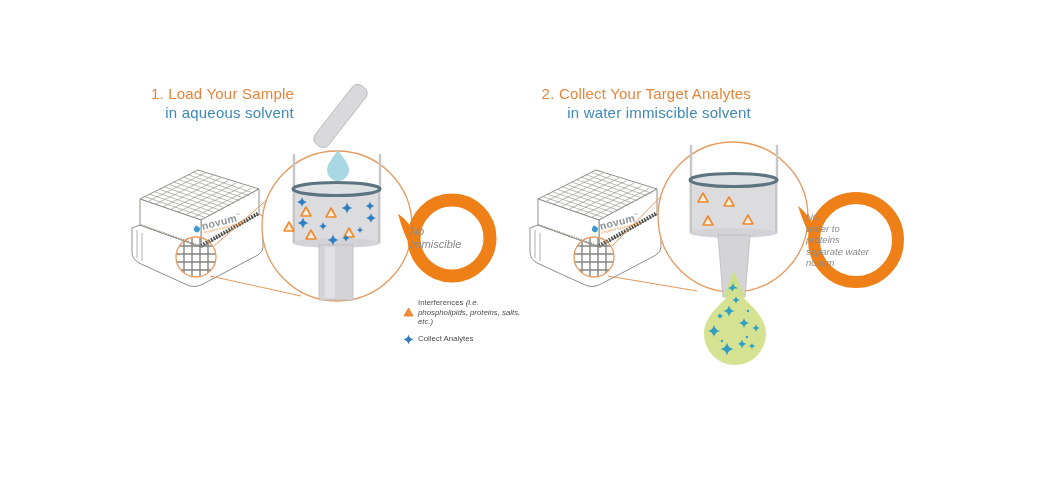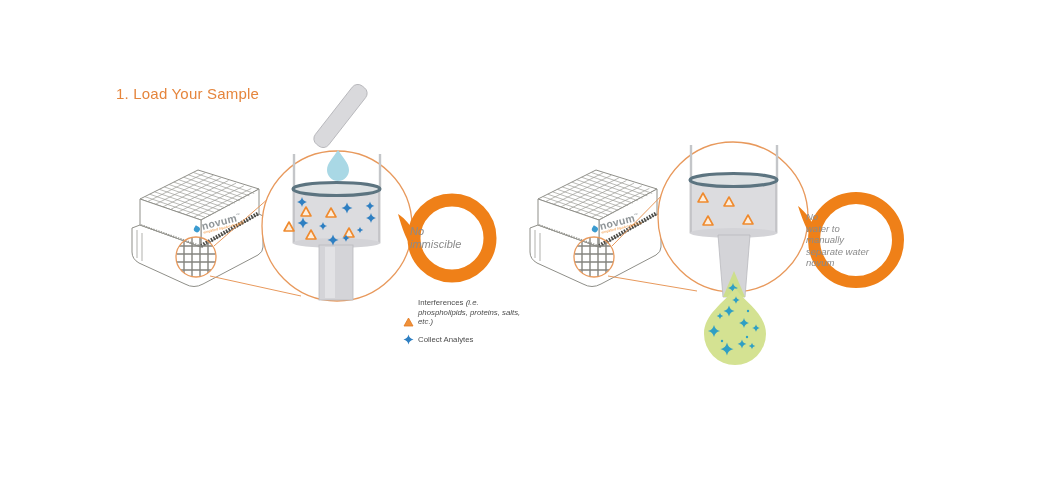--- a/index.html
+++ b/index.html
@@ -1,31 +1,31 @@
 <!DOCTYPE html>
 <html><head>
 <meta charset="utf-8">
 <style>
   html,body{margin:0;padding:0;background:#fff;font-family:"Liberation Sans",sans-serif;}
   .stage{position:relative;width:1040px;height:481px;background:#fff;overflow:hidden;}
   svg.art{position:absolute;left:0;top:0;}
 
-  .title{position:absolute;font-size:15px;line-height:18.5px;text-align:left;letter-spacing:.2px;}
+  .title{position:absolute;font-size:15px;line-height:18.5px;text-align:right;letter-spacing:.2px;}
   .title .l1{color:#e5853c;display:block;}
   .title .l2{color:#3d88b8;display:block;}
   #title1{left:116px;top:85px;width:178px;}
   #title2{left:501px;top:85px;width:250px;}
 
   .bubble-text{position:absolute;text-align:left;font-style:italic;color:#8a8a8a;}
   .bubble-text span{display:block;}
   #bubble1{left:410px;top:225px;width:84px;font-size:11px;line-height:13px;}
   #bubble2{left:806px;top:211px;width:100px;font-size:9.5px;line-height:11.5px;}
 
   .legend{position:absolute;left:403px;top:298px;color:#4d4d4d;}
-  .legend-row{display:flex;align-items:flex-end;gap:4px;margin-bottom:7px;}
+  .legend-row{display:flex;align-items:center;gap:4px;margin-bottom:7px;}
   .legend-text{width:108px;font-size:7.8px;line-height:9.6px;}
   .legend-detail{font-style:italic;}
 
   .logo{position:absolute;display:flex;align-items:center;gap:2.5px;
         transform:rotate(-14deg);transform-origin:left center;}
   #logo1{left:194px;top:223px;}
   #logo2{left:592px;top:223px;}
   .logo-drop{width:6px;height:6px;background:#3b9bd0;border-radius:0 50% 50% 50%;transform:rotate(45deg);}
   .logo-stack{display:flex;flex-direction:column;line-height:1;}
   .logo-name{font-size:10.5px;font-weight:bold;color:#8f9598;letter-spacing:.3px;}
@@ -193,30 +193,35 @@
     </g>
 
     <g>
       <path d="M798,206 C804,224 811,243 831,261 L841,266 C825,254 817,238 814,226 C809,216 803,210 798,206 Z" fill="#ef8018"></path>
       <circle cx="856" cy="240" r="42" fill="#ffffff" stroke="#ef8018" stroke-width="12"></circle>
     </g>
   </svg>
 
   <div class="title" id="title1">
     <span class="l1">1. Load Your Sample</span>
+    <span class="l2">in aqueous solvent</span>
+  </div>
+  <div class="title" id="title2">
+    <span class="l1">2. Collect Your Target Analytes</span>
+    <span class="l2">in water immiscible solvent</span>
   </div>
 
   <div class="bubble-text" id="bubble1">
     <span>No</span>
     <span>immiscible</span>
   </div>
   <div class="bubble-text" id="bubble2">
     <span>No</span>
     <span>water to</span>
-    <span>manually</span>
+    <span>proteins</span>
     <span>separate water</span>
     <span>novum</span>
   </div>
 
   <div class="legend">
     <div class="legend-row">
       <svg width="11" height="10">
         <path d="M5.5,1 L10,9 L1,9 Z" fill="#f0913a" stroke="#e2791f" stroke-width="0.8" stroke-linejoin="round"></path>
       </svg>
       <div class="legend-text"><span>Interferences</span>

